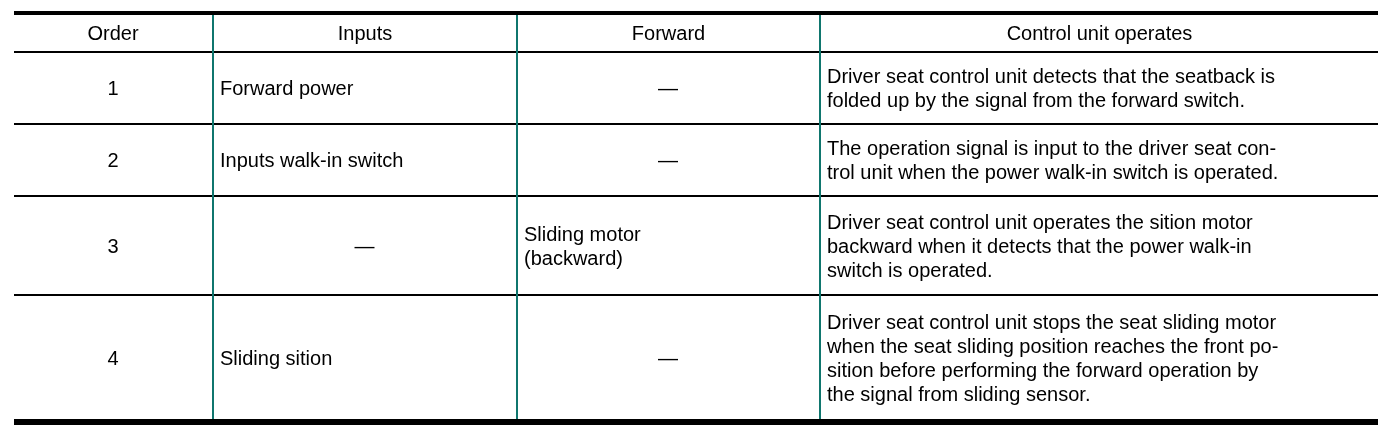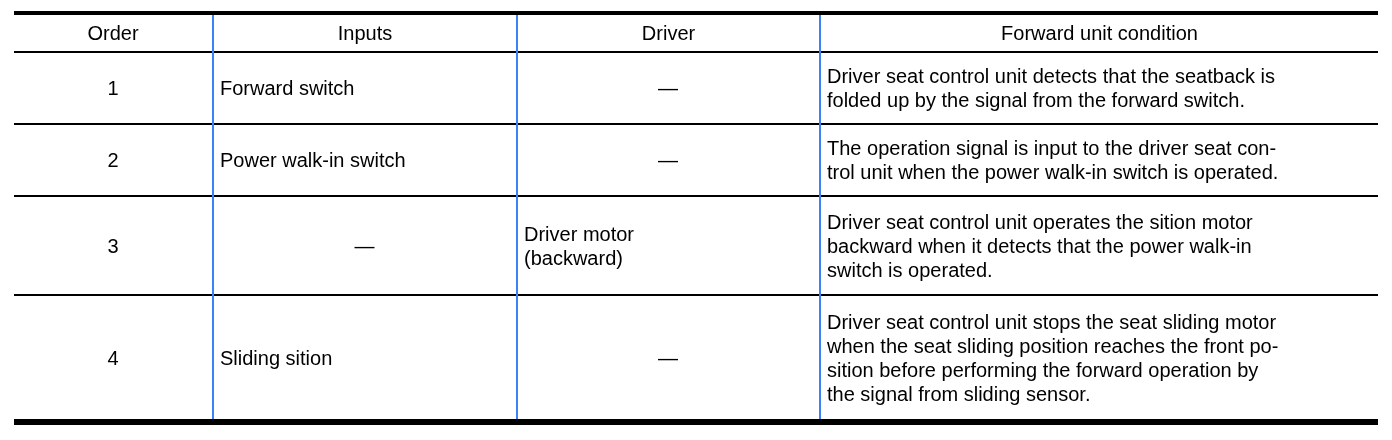--- a/index.html
+++ b/index.html
@@ -36,21 +36,21 @@
   }
   table.spec-table th,
   table.spec-table td {
     vertical-align: middle;
     font-weight: 400;
     padding: 6px 6px;
     overflow: hidden;
   }
   table.spec-table th + th,
   table.spec-table td + td {
-    border-left: 2px solid #3b82f6;
+    border-left: 2px solid #0f766e;
   }
   table.spec-table thead tr {
     height: 37px;
   }
   th.col-header {
     text-align: center;
     padding: 2px 4px;
   }
   td.cell-center {
     text-align: center;
@@ -81,43 +81,43 @@
     <colgroup>
       <col style="width:199px">
       <col style="width:304px">
       <col style="width:303px">
       <col style="width:558px">
     </colgroup>
     <thead>
       <tr>
         <th class="col-header">Order</th>
         <th class="col-header">Inputs</th>
-        <th class="col-header">Driver</th>
-        <th class="col-header">Forward unit condition</th>
+        <th class="col-header">Forward</th>
+        <th class="col-header">Control unit operates</th>
       </tr>
     </thead>
     <tbody>
       <tr class="row-1">
         <td class="cell-center">1</td>
-        <td class="cell-left">Forward switch</td>
+        <td class="cell-left">Forward power</td>
         <td class="cell-dash">—</td>
         <td class="cell-left cell-multiline">Driver seat control unit detects that the seatback is
 folded up by the signal from the forward switch.</td>
       </tr>
       <tr class="row-2">
         <td class="cell-center">2</td>
-        <td class="cell-left">Power walk-in switch</td>
+        <td class="cell-left">Inputs walk-in switch</td>
         <td class="cell-dash">—</td>
         <td class="cell-left cell-multiline">The operation signal is input to the driver seat con-
 trol unit when the power walk-in switch is operated.</td>
       </tr>
       <tr class="row-3">
         <td class="cell-center">3</td>
         <td class="cell-dash">—</td>
-        <td class="cell-left cell-multiline">Driver motor
+        <td class="cell-left cell-multiline">Sliding motor
 (backward)</td>
         <td class="cell-left cell-multiline">Driver seat control unit operates the sition motor
 backward when it detects that the power walk-in
 switch is operated.</td>
       </tr>
       <tr class="row-4">
         <td class="cell-center">4</td>
         <td class="cell-left">Sliding sition</td>
         <td class="cell-dash">—</td>
         <td class="cell-left cell-multiline">Driver seat control unit stops the seat sliding motor

